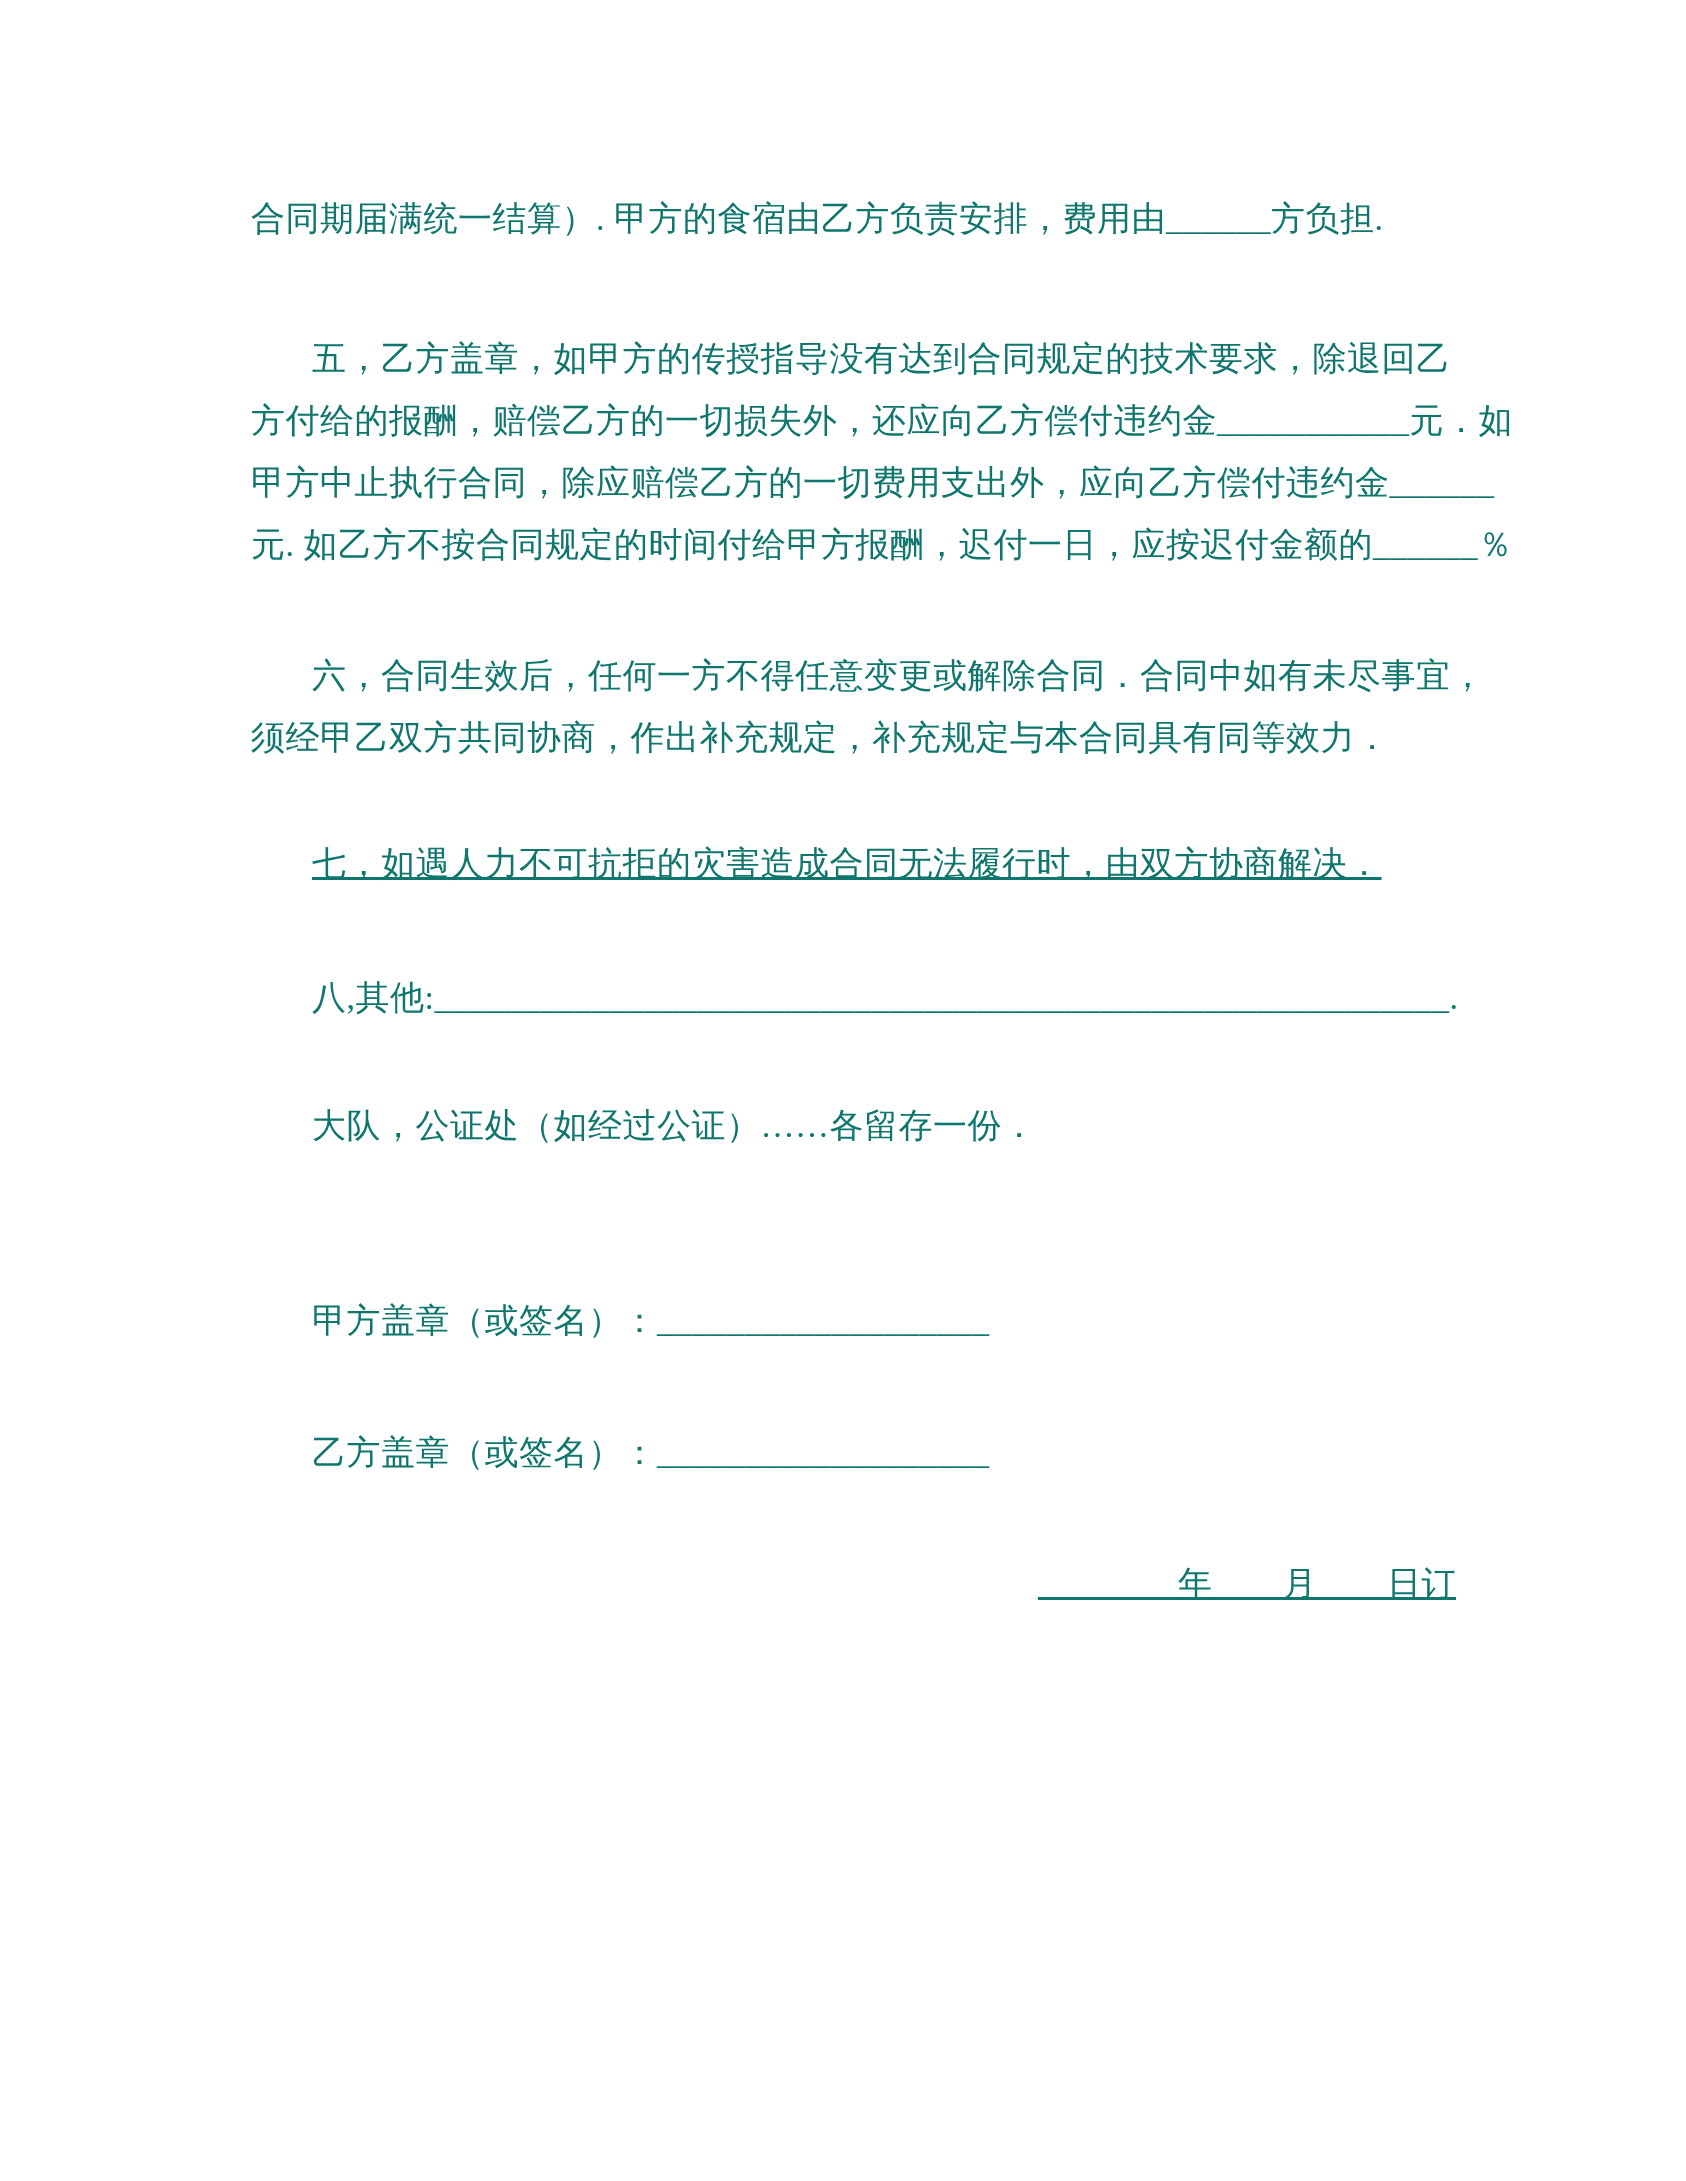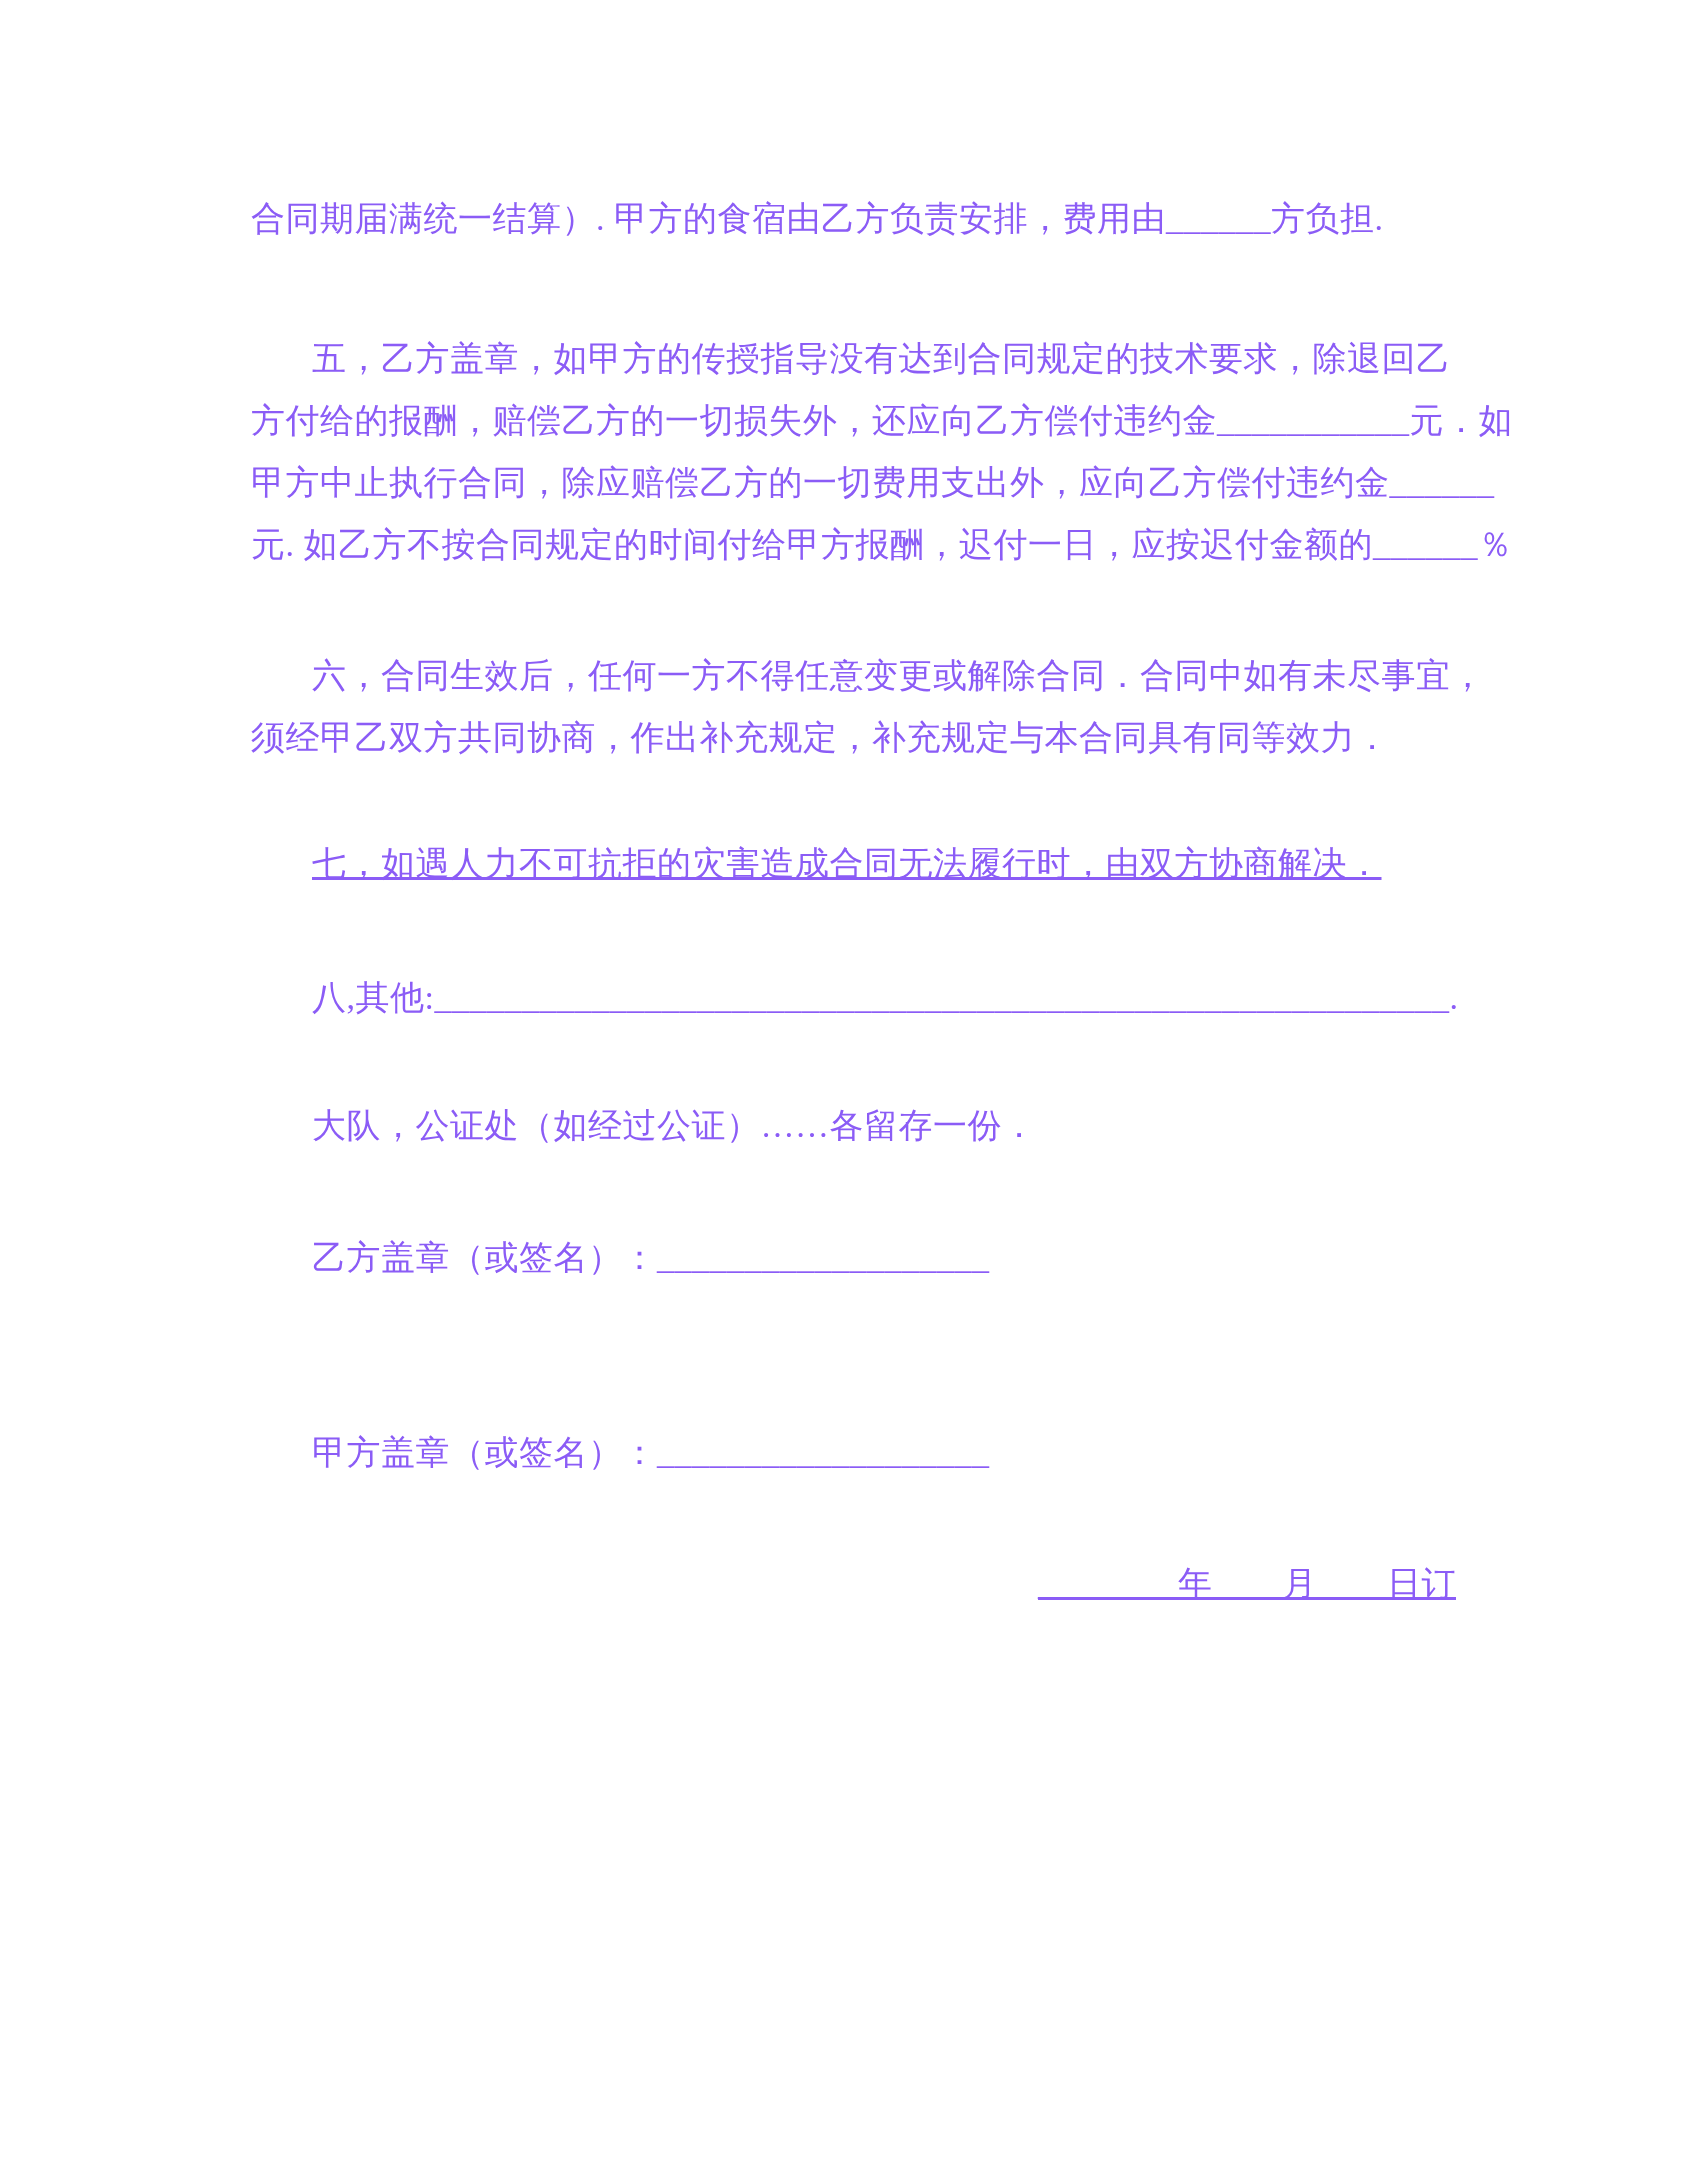--- a/index.html
+++ b/index.html
@@ -3,21 +3,21 @@
 <meta charset="utf-8">
 <style>
   * { margin: 0; padding: 0; box-sizing: border-box; }
   html, body { background: #ffffff; }
   .page {
     position: relative;
     width: 1686px;
     height: 2182px;
     margin: 0 auto;
     background: #ffffff;
-    color: #8b5cf6;
+    color: #0f766e;
     font-family: "Liberation Serif", "DejaVu Serif", serif;
     font-size: 34px;
     padding: 188px 230px 0 251px;
     overflow: hidden;
   }
   .para { }
   .line {
     line-height: 62px;
     height: 62px;
     white-space: nowrap;
@@ -59,26 +59,26 @@
   </div>
 
   <div class="para indent m78">
     <div class="line">八,其他:__________________________________________________________.</div>
   </div>
 
   <div class="para indent m72">
     <div class="line">大队，公证处（如经过公证）……各留存一份．</div>
   </div>
 
+  <div class="para indent m145">
+    <div class="line">甲方盖章（或签名）：___________________</div>
+  </div>
+
   <div class="para indent m76">
     <div class="line">乙方盖章（或签名）：___________________</div>
-  </div>
-
-  <div class="para indent m145">
-    <div class="line">甲方盖章（或签名）：___________________</div>
   </div>
 
   <div class="para right m75">
     <div class="line">________年____月____日订</div>
   </div>
 
 </div>
 
 
 </body></html>

